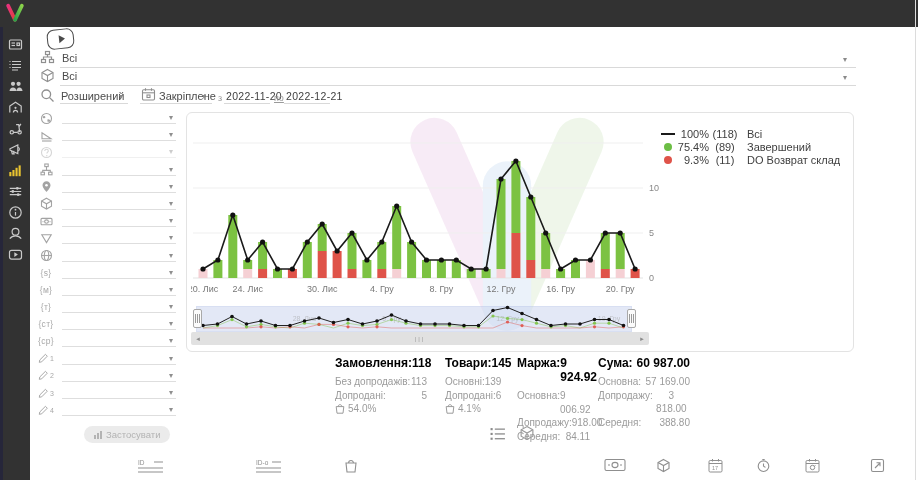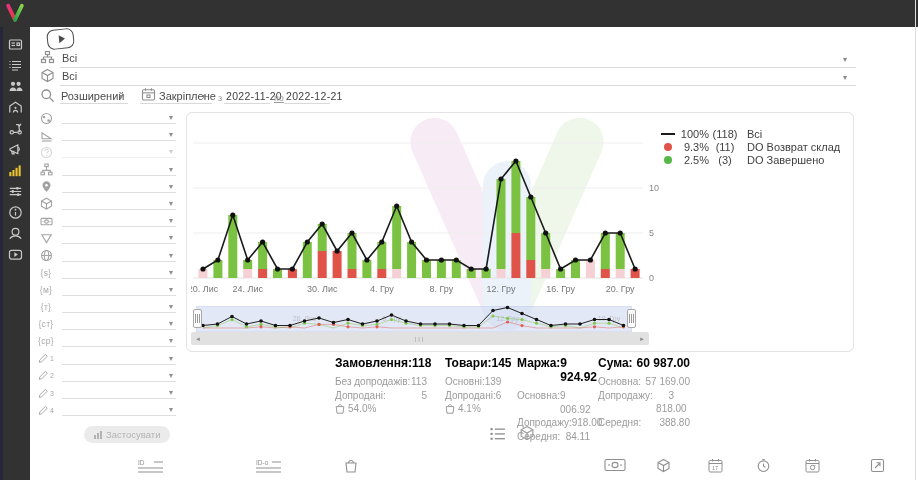--- a/index.html
+++ b/index.html
@@ -511,33 +511,33 @@
         <div class="lg-row">
           <div class="lg-sw">
             <span class="lg-line"></span>
           </div>
           <span class="lg-pct">100%</span>
           <span class="lg-cnt">(118)</span>
           <span class="lg-lbl">Всі</span>
         </div>
         <div class="lg-row">
           <div class="lg-sw">
+            <span class="lg-dot" style="background: rgb(108, 190, 69);"></span>
+          </div>
+          <span class="lg-pct">75.4%</span>
+          <span class="lg-cnt">(89)</span>
+          <span class="lg-lbl">Завершений</span>
+        </div>
+        <div class="lg-row">
+          <div class="lg-sw">
             <span class="lg-dot" style="background: rgb(223, 83, 73);"></span>
           </div>
           <span class="lg-pct">9.3%</span>
           <span class="lg-cnt">(11)</span>
           <span class="lg-lbl">DO Возврат склад</span>
-        </div>
-        <div class="lg-row">
-          <div class="lg-sw">
-            <span class="lg-dot" style="background: rgb(85, 184, 72);"></span>
-          </div>
-          <span class="lg-pct">2.5%</span>
-          <span class="lg-cnt">(3)</span>
-          <span class="lg-lbl">DO Завершено</span>
         </div>
       </div>
     <div class="abs" id="minimap">
       <div class="mm-sel"></div>
       <svg id="mini-svg" width="456" height="26" style="position:absolute;left:0;top:0;">
           <text x="111.5" y="16" font-size="7" fill="#999" opacity="0.5" text-anchor="middle" font-family="Liberation Sans, sans-serif">28. Лис</text>
           <text x="198.5" y="16" font-size="7" fill="#999" opacity="0.5" text-anchor="middle" font-family="Liberation Sans, sans-serif">5. Гру</text>
           <text x="314.5" y="16" font-size="7" fill="#999" opacity="0.5" text-anchor="middle" font-family="Liberation Sans, sans-serif">12. Гру</text>
           <text x="416" y="16" font-size="7" fill="#999" opacity="0.5" text-anchor="middle" font-family="Liberation Sans, sans-serif">19. Гру</text>
           <polyline points="10,23 24.5,20.6 39,14.6 53.5,21.8 68,19.4 82.5,21.8 97,23 111.5,18.2 126,19.4 140.5,23 155,18.2 169.5,20.6 184,19.4 198.5,14.6 213,18.2 227.5,20.6 242,20.6 256.5,20.6 271,21.8 285.5,21.8 300,11 314.5,13.4 329,14.6 343.5,18.2 358,21.8 372.5,20.6 387,23 401.5,18.2 416,18.2 430.5,23" fill="none" stroke="#7CC242" stroke-width="0.8" opacity="0.55"></polyline>

